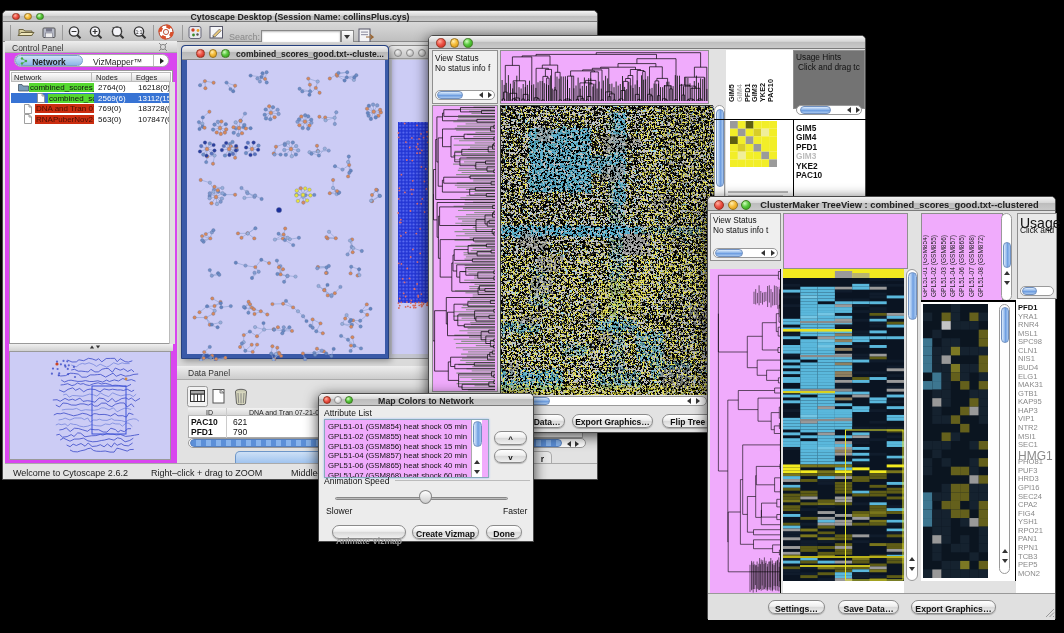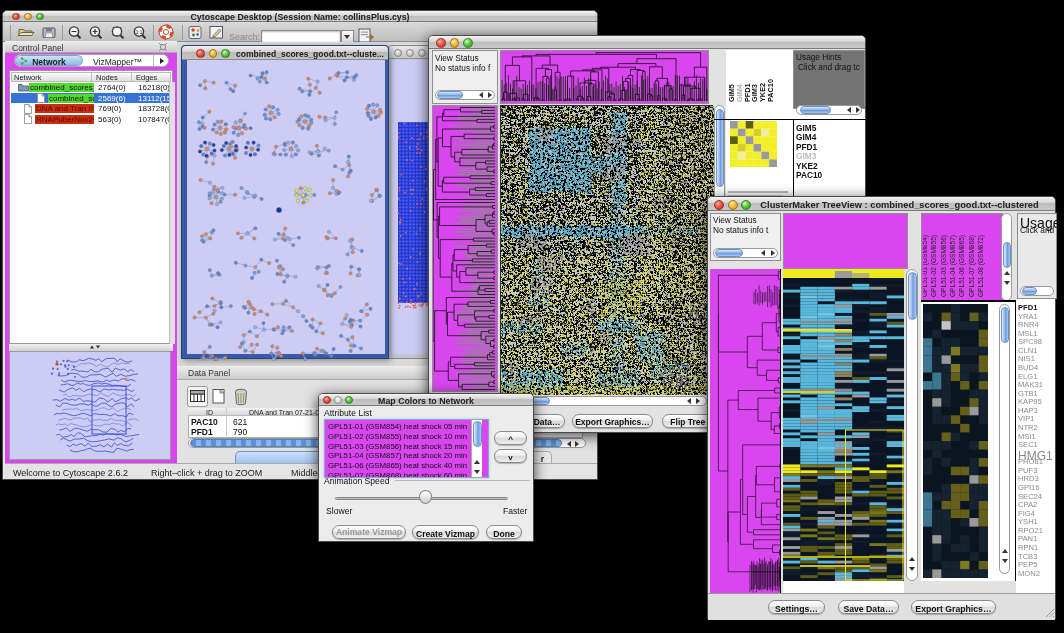--- a/index.html
+++ b/index.html
@@ -10,21 +10,21 @@
   background:linear-gradient(#f4f4f4,#d6d6d6 45%,#bdbdbd 50%,#c9c9c9);
   border-bottom:1px solid #7a7a7a;}
 .tl{position:absolute;border-radius:50%;}
 .tl.r{background:radial-gradient(circle at 35% 30%,#ffb0a0,#ee5548 45%,#bf2217);border:0.5px solid #99321f;}
 .tl.y{background:radial-gradient(circle at 35% 30%,#ffeeb0,#f6bd3a 45%,#cd8f12);border:0.5px solid #9a7420;}
 .tl.g{background:radial-gradient(circle at 35% 30%,#d2ffbe,#59c93f 45%,#2d9410);border:0.5px solid #3f7d24;}
 .tl.w{background:radial-gradient(circle at 35% 30%,#ffffff,#e0e0e0 50%,#b8b8b8);border:0.5px solid #909090;}
 .tl.n{background:radial-gradient(circle at 35% 30%,#f2f2f2,#cfcfcf 50%,#a8a8a8);border:0.5px solid #8a8a8a;}
 .ttext{position:absolute;width:100%;text-align:center;font-weight:bold;color:#222;}
 .panel{position:absolute;background:#e7e7e7;border:1px solid #8f8f8f;}
-.white{position:absolute;background:#d946ef;border:1px solid #8f8f8f;}
+.white{position:absolute;background:#f0abfc;border:1px solid #8f8f8f;}
 .hsb{position:absolute;background:#fff;border:1px solid #9a9a9a;border-radius:6px;overflow:hidden;}
 .hsb .th{position:absolute;top:0;bottom:0;border-radius:5px;
   background:linear-gradient(#dcebfc,#8fb6ea 45%,#6b9ce0 55%,#a8c8f0);border:1px solid #7090c0;}
 .vsb{position:absolute;background:#fff;border:1px solid #9a9a9a;border-radius:6px;}
 .vsb .th{position:absolute;left:0.5px;right:0.5px;border-radius:5px;
   background:linear-gradient(90deg,#dcebfc,#8fb6ea 45%,#6b9ce0 55%,#a8c8f0);border:1px solid #7090c0;}
 .arl{position:absolute;width:0;height:0;border-top:3px solid transparent;border-bottom:3px solid transparent;border-right:4px solid #333;}
 .arr{position:absolute;width:0;height:0;border-top:3px solid transparent;border-bottom:3px solid transparent;border-left:4px solid #333;}
 .aru{position:absolute;width:0;height:0;border-left:3px solid transparent;border-right:3px solid transparent;border-bottom:4px solid #333;}
 .ard{position:absolute;width:0;height:0;border-left:3px solid transparent;border-right:3px solid transparent;border-top:4px solid #333;}
@@ -1288,21 +1288,21 @@
       <div class="ard" style="left:149px;top:50px"></div>
     </div>
     <div class="btn" style="left:175px;top:37px;width:33px;height:14px;font-size:8px;padding-top:3px">^</div>
     <div class="btn" style="left:175px;top:55px;width:33px;height:14px;font-size:8px;padding-top:2.5px">v</div>
     <div class="lbl" style="left:5px;top:82px;font-size:8.6px;color:#111">Animation Speed</div>
     <div class="abs" style="left:76px;top:86px;width:135px;height:1px;background:#bbb"></div>
     <div class="abs" style="left:16px;top:103px;width:173px;height:3px;background:linear-gradient(#999,#ddd);border:1px solid #888;border-radius:2px"></div>
     <div class="abs" style="left:100px;top:96px;width:13px;height:14px;background:linear-gradient(#fff,#ccc);border:1px solid #888;border-radius:50% 50% 50% 50%/45% 45% 55% 55%"></div>
     <div class="lbl" style="left:7px;top:112px;font-size:8.6px;color:#111">Slower</div>
     <div class="lbl" style="left:184px;top:112px;font-size:8.6px;color:#111">Faster</div>
-    <div class="btn" style="left:13px;top:131px;width:74px;height:14px;font-size:8.6px;padding-top:1px;color:#9a9a9a">Animate Vizmap</div>
+    <div class="btn" style="left:13px;top:131px;width:74px;height:14px;font-size:8.6px;padding-top:10px;color:#9a9a9a">Animate Vizmap</div>
     <div class="btn" style="left:93px;top:131px;width:67px;height:14px;font-size:8.6px;padding-top:2.5px">Create Vizmap</div>
     <div class="btn" style="left:167px;top:131px;width:36px;height:14px;font-size:8.6px;padding-top:2.5px">Done</div>
   </div>
 <div class="win" style="left:707px;top:196px;width:349px;height:423px;background:#e2e2e2">
     <div class="tbar" style="height:14px"></div>
     <div class="tl r" style="left:6px;top:2.5px;width:10px;height:10px"></div>
     <div class="tl y" style="left:19.5px;top:2.5px;width:10px;height:10px"></div>
     <div class="tl g" style="left:33px;top:2.5px;width:10px;height:10px"></div>
     <div class="ttext" style="top:2.5px;left:46px;width:auto;right:10px;font-size:9.3px">ClusterMaker TreeView : combined_scores_good.txt--clustered</div>
     <div class="panel" style="left:2px;top:16px;width:71px;height:48px;background:#efefef">

